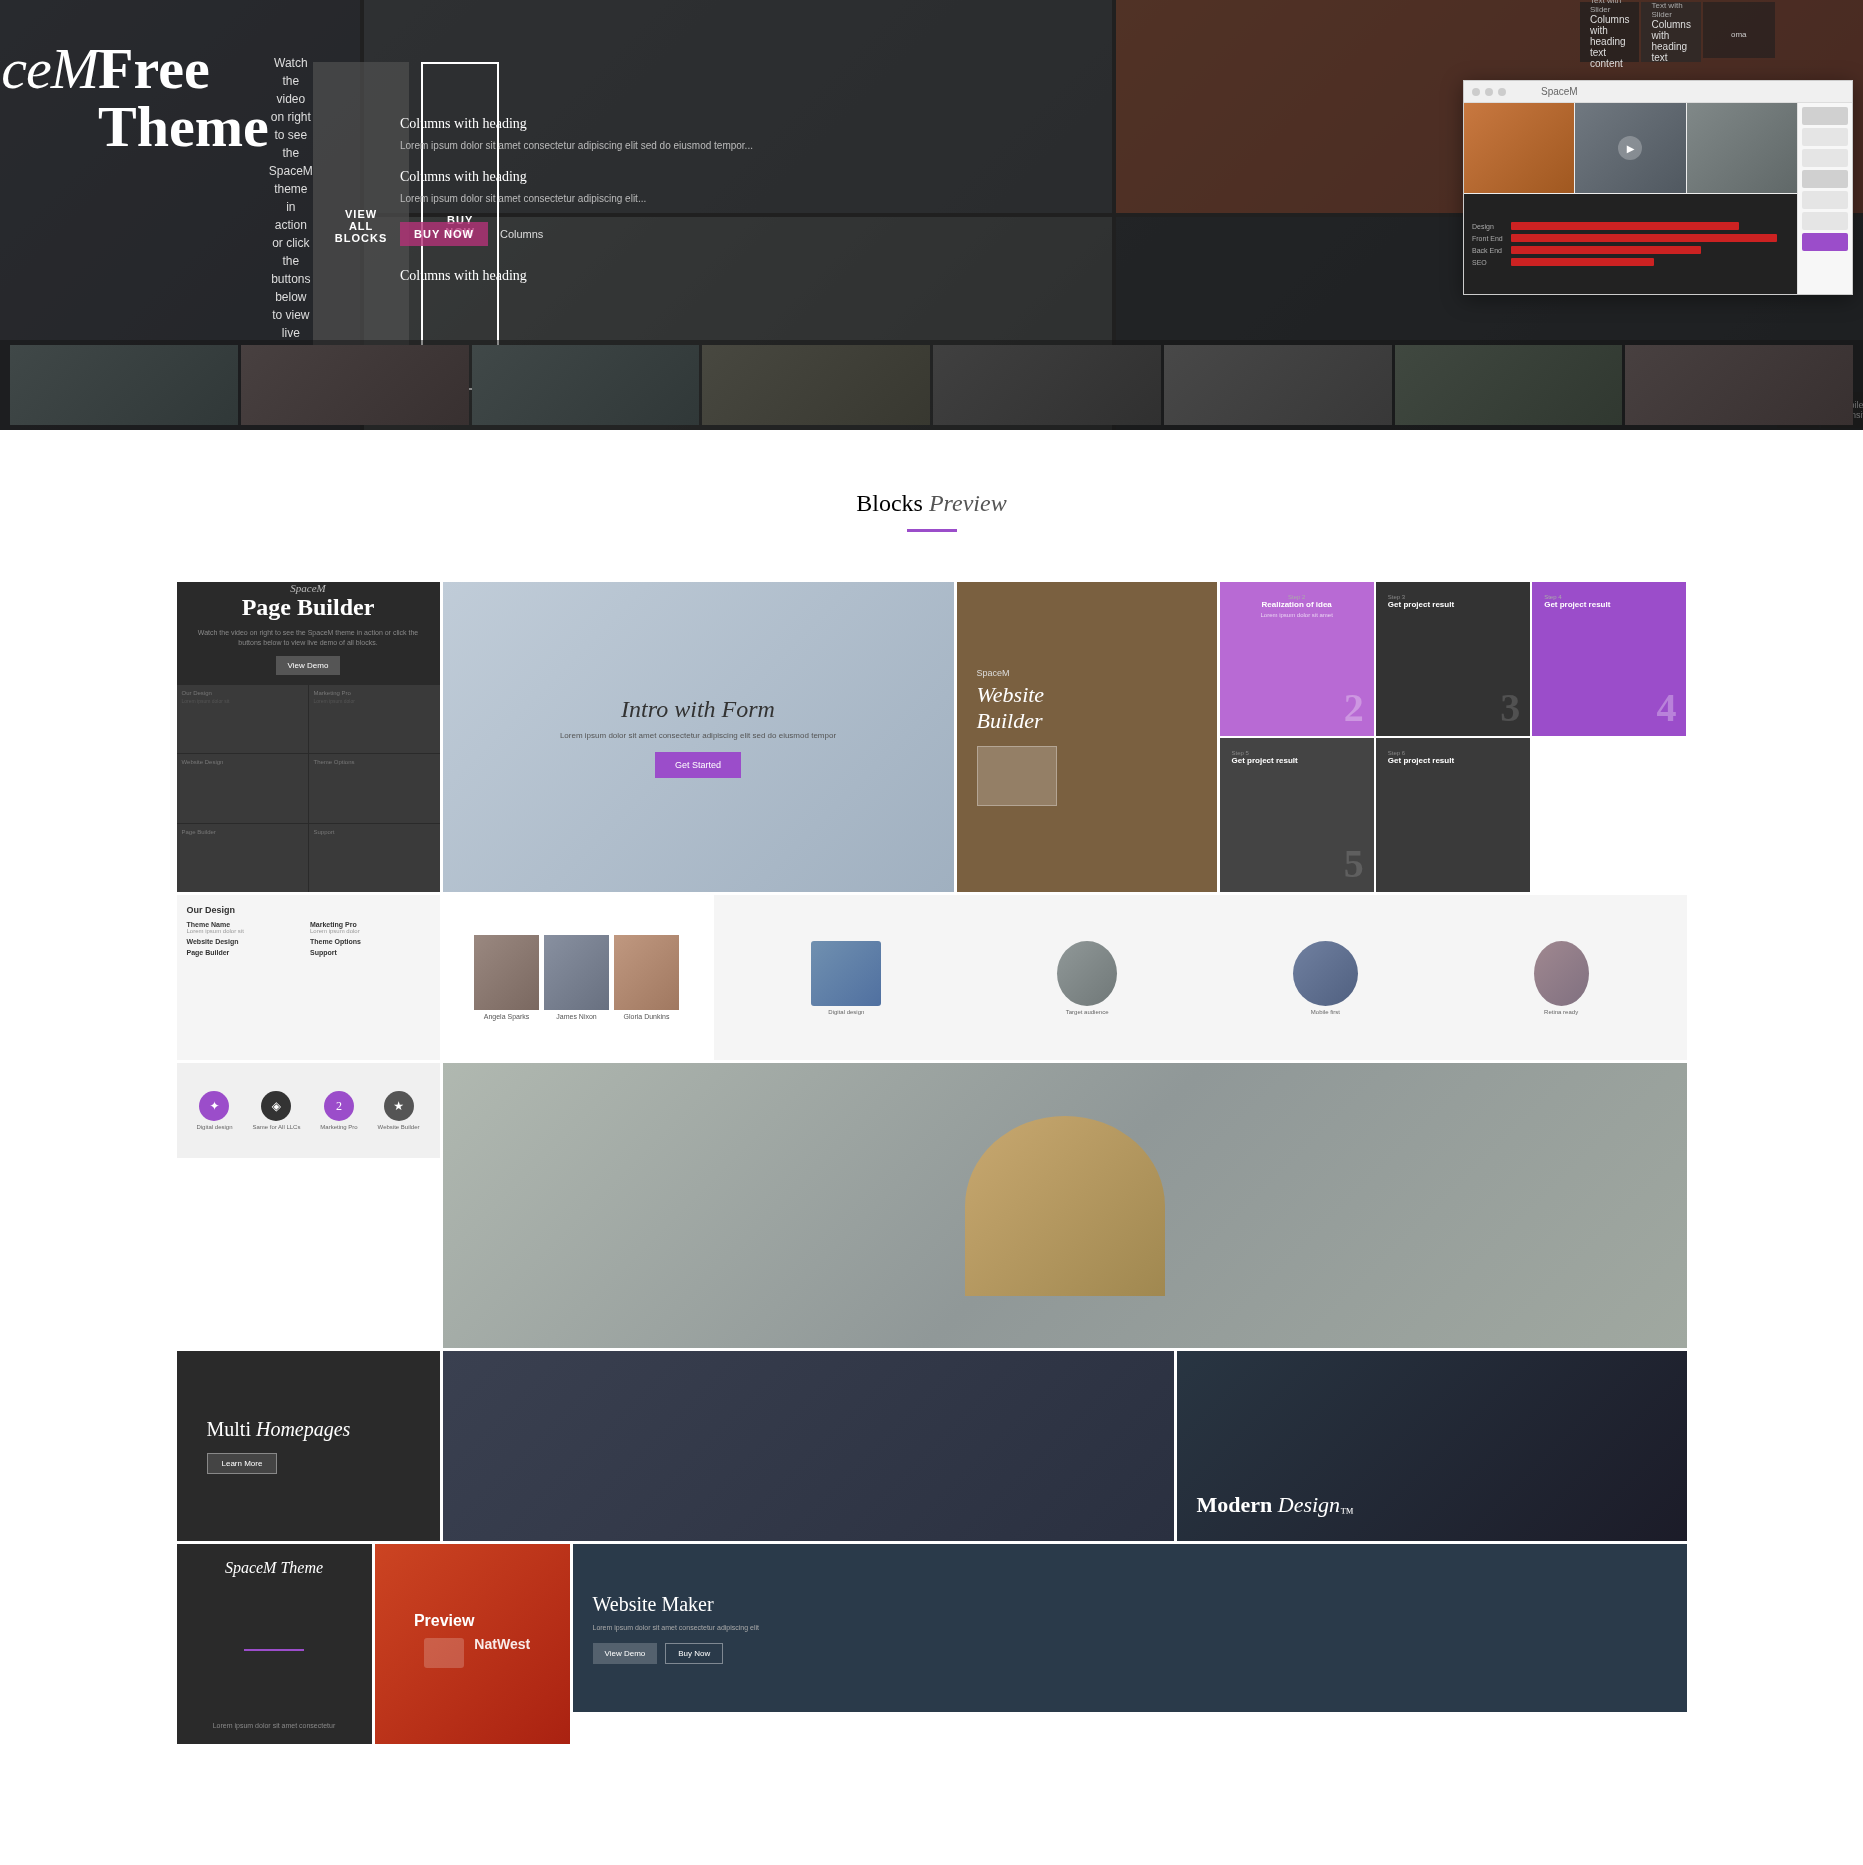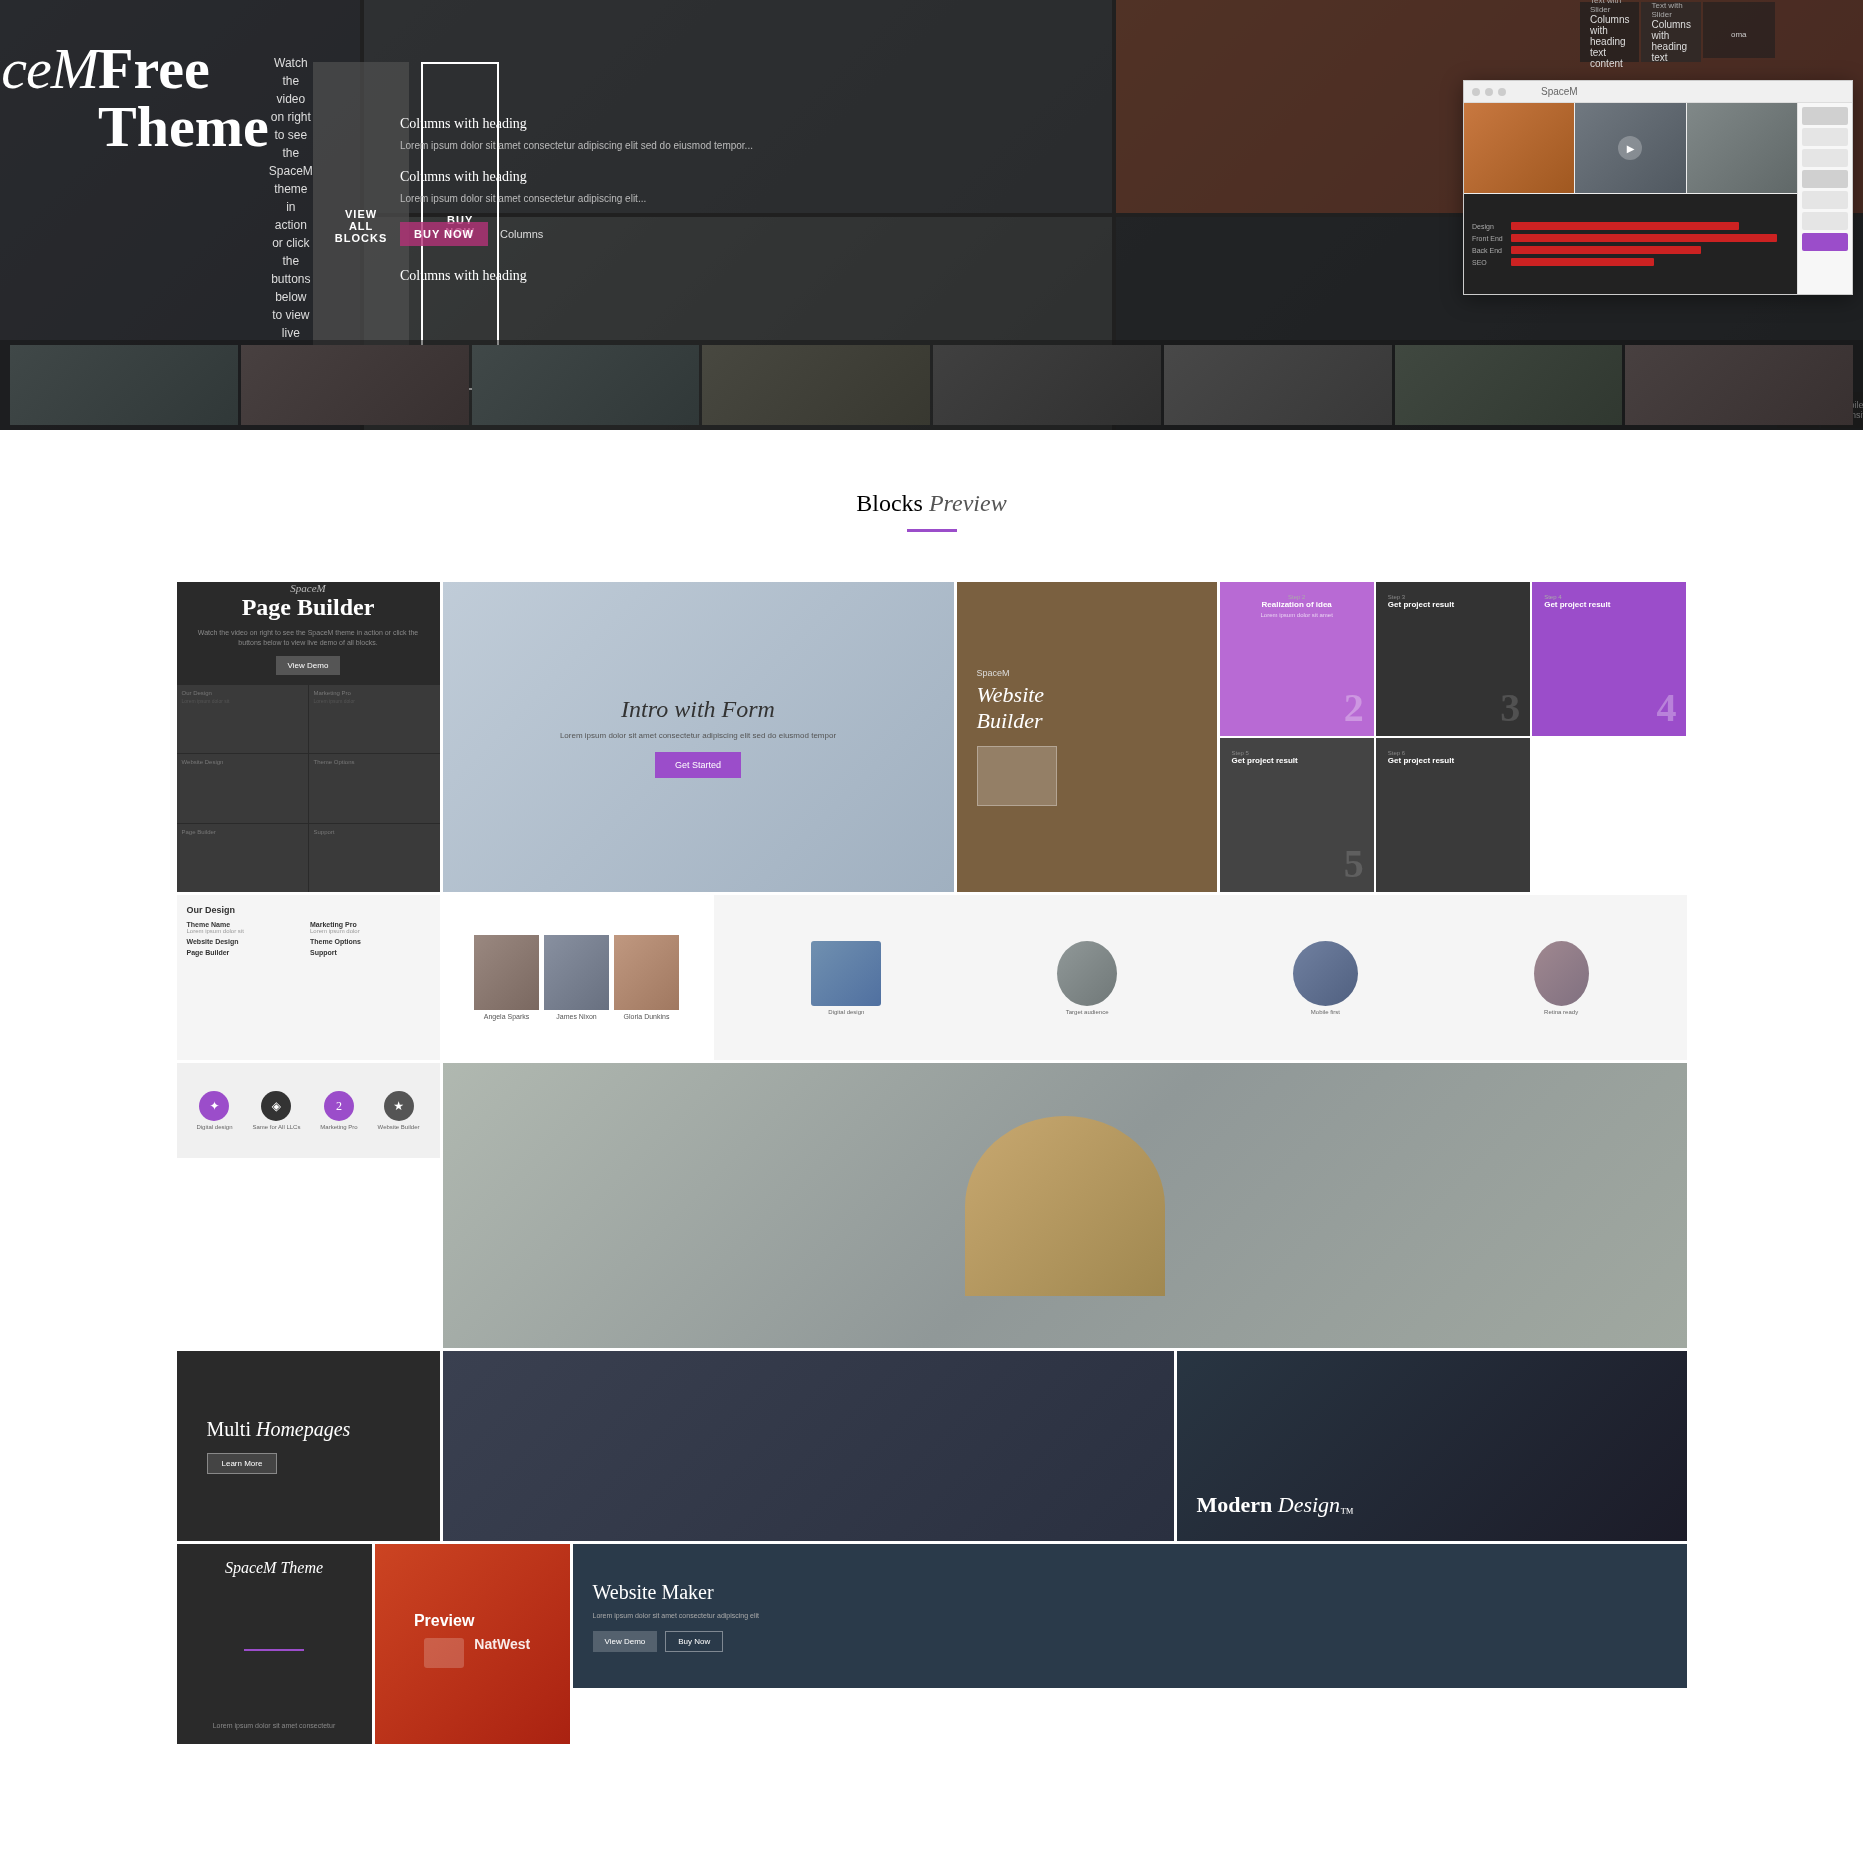--- a/index.html
+++ b/index.html
@@ -840,21 +840,21 @@
         <div style="font-size:7px; color:#888; text-align:center; font-family:Arial,sans-serif;">Lorem ipsum dolor sit amet consectetur</div>
       </div>
 
       <div class="gitem g-card-photo" style="width:195px; height:200px; background:linear-gradient(135deg,#cc4422,#aa2211);">
         <div style="position:relative; z-index:1; text-align:center;">
           <div style="font-size:16px; font-weight:bold; color:#fff; font-family:Arial,sans-serif;">Preview</div>
           <div style="width:40px; height:30px; background:rgba(255,255,255,0.2); margin:8px auto; border-radius:3px;"></div>
         </div>
       </div>
 
-      <div class="gitem g-website-maker" style="flex:1; height:144px;">
+      <div class="gitem g-website-maker" style="flex:1; height:168px;">
         <div style="font-size:20px; font-family:Georgia,serif; color:#fff;">Website Maker</div>
         <div style="font-size:7px; color:#aaa; font-family:Arial,sans-serif; margin-top:8px;">Lorem ipsum dolor sit amet consectetur adipiscing elit</div>
         <div style="display:flex; gap:8px; margin-top:12px;">
           <button style="background:rgba(255,255,255,0.2); color:#fff; border:none; padding:5px 12px; font-size:8px; cursor:pointer; font-family:Arial,sans-serif;">View Demo</button>
           <button style="background:transparent; color:#fff; border:1px solid rgba(255,255,255,0.4); padding:5px 12px; font-size:8px; cursor:pointer; font-family:Arial,sans-serif;">Buy Now</button>
         </div>
       </div>
     </div>
 
   </div>

